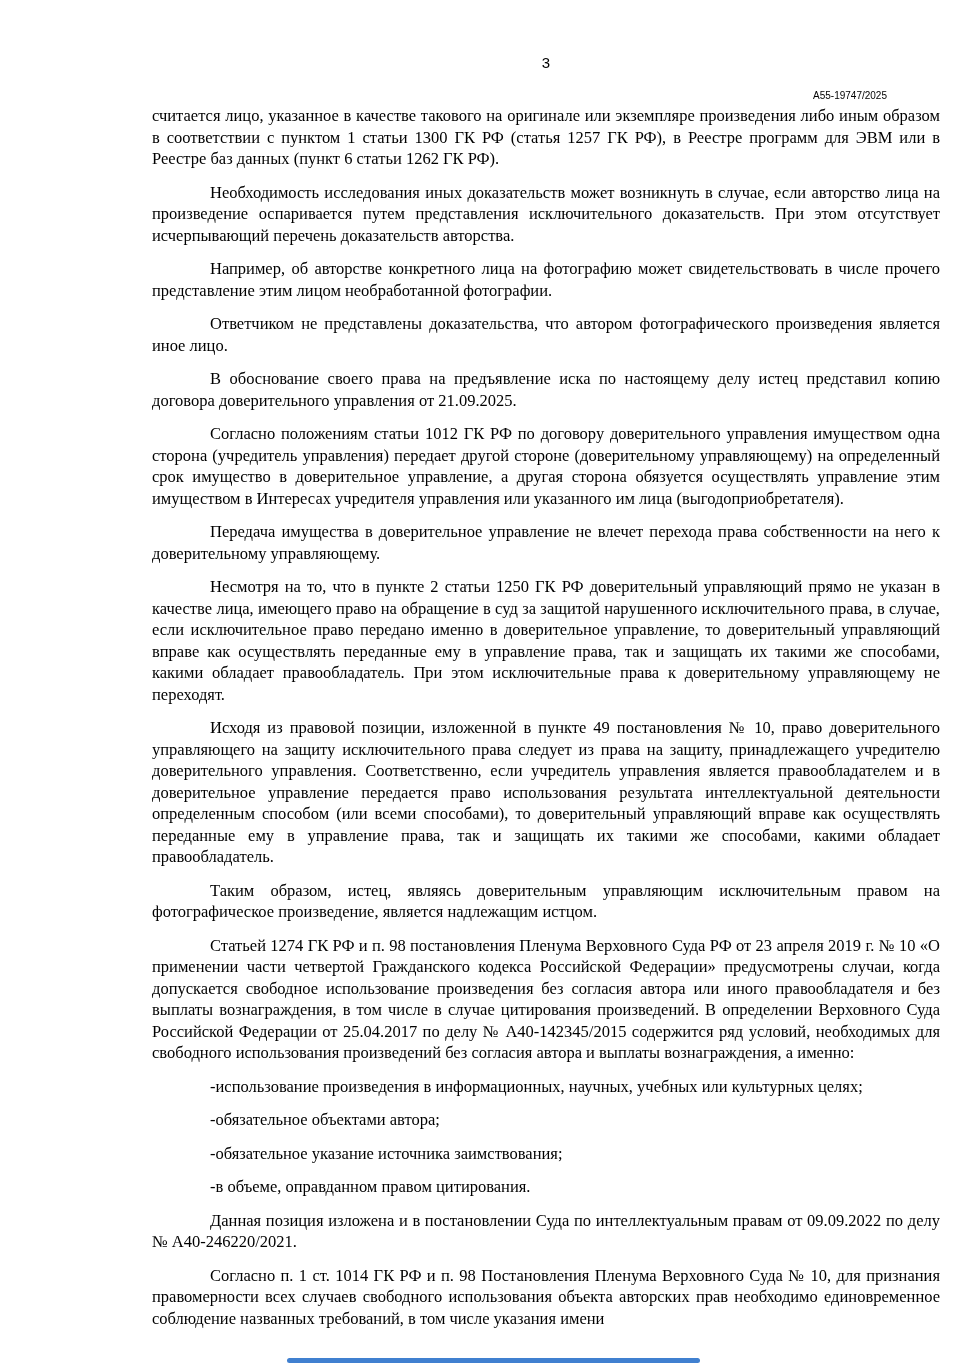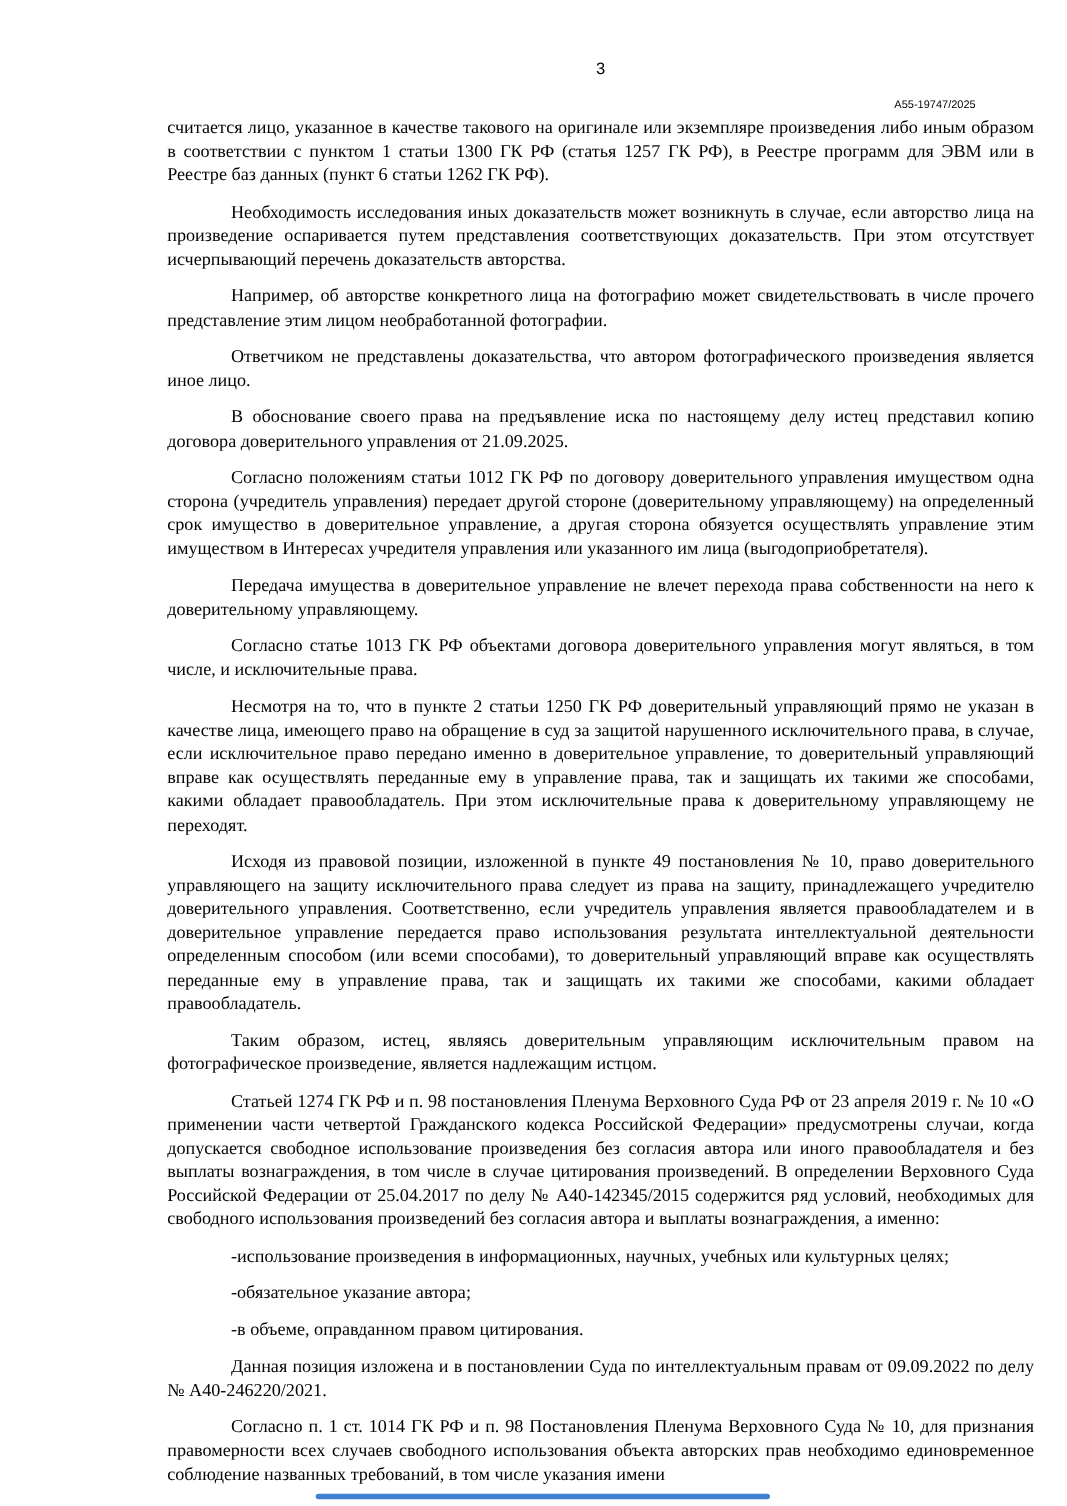--- a/index.html
+++ b/index.html
@@ -60,33 +60,33 @@
 <body>
 
 <div class="page">
 
   <div class="header-pagenum">3</div>
 
   <div class="header-case">А55-19747/2025</div>
 
   <div class="body-text">
     <p class="para first">считается лицо, указанное в качестве такового на оригинале или экземпляре произведения либо иным образом в соответствии с пунктом 1 статьи 1300 ГК РФ (статья 1257 ГК РФ), в Реестре программ для ЭВМ или в Реестре баз данных (пункт 6 статьи 1262 ГК РФ).</p>
-    <p class="para">Необходимость исследования иных доказательств может возникнуть в случае, если авторство лица на произведение оспаривается путем представления соответствующих доказательств. При этом отсутствует исчерпывающий перечень доказательств авторства.</p>
+    <p class="para">Необходимость исследования иных доказательств может возникнуть в случае, если авторство лица на произведение оспаривается путем представления исключительного доказательств. При этом отсутствует исчерпывающий перечень доказательств авторства.</p>
     <p class="para">Например, об авторстве конкретного лица на фотографию может свидетельствовать в числе прочего представление этим лицом необработанной фотографии.</p>
     <p class="para">Ответчиком не представлены доказательства, что автором фотографического произведения является иное лицо.</p>
     <p class="para">В обоснование своего права на предъявление иска по настоящему делу истец представил копию договора доверительного управления от 21.09.2025.</p>
     <p class="para">Согласно положениям статьи 1012 ГК РФ по договору доверительного управления имуществом одна сторона (учредитель управления) передает другой стороне (доверительному управляющему) на определенный срок имущество в доверительное управление, а другая сторона обязуется осуществлять управление этим имуществом в Интересах учредителя управления или указанного им лица (выгодоприобретателя).</p>
     <p class="para">Передача имущества в доверительное управление не влечет перехода права собственности на него к доверительному управляющему.</p>
-    <p class="para">Согласно статье 1013 ГК РФ объектами договора доверительного управления могут являться, в том числе, и исключительные права.</p>
     <p class="para">Несмотря на то, что в пункте 2 статьи 1250 ГК РФ доверительный управляющий прямо не указан в качестве лица, имеющего право на обращение в суд за защитой нарушенного исключительного права, в случае, если исключительное право передано именно в доверительное управление, то доверительный управляющий вправе как осуществлять переданные ему в управление права, так и защищать их такими же способами, какими обладает правообладатель. При этом исключительные права к доверительному управляющему не переходят.</p>
     <p class="para">Исходя из правовой позиции, изложенной в пункте 49 постановления № 10, право доверительного управляющего на защиту исключительного права следует из права на защиту, принадлежащего учредителю доверительного управления. Соответственно, если учредитель управления является правообладателем и в доверительное управление передается право использования результата интеллектуальной деятельности определенным способом (или всеми способами), то доверительный управляющий вправе как осуществлять переданные ему в управление права, так и защищать их такими же способами, какими обладает правообладатель.</p>
     <p class="para">Таким образом, истец, являясь доверительным управляющим исключительным правом на фотографическое произведение, является надлежащим истцом.</p>
     <p class="para">Статьей 1274 ГК РФ и п. 98 постановления Пленума Верховного Суда РФ от 23 апреля 2019 г. № 10 «О применении части четвертой Гражданского кодекса Российской Федерации» предусмотрены случаи, когда допускается свободное использование произведения без согласия автора или иного правообладателя и без выплаты вознаграждения, в том числе в случае цитирования произведений. В определении Верховного Суда Российской Федерации от 25.04.2017 по делу № А40-142345/2015 содержится ряд условий, необходимых для свободного использования произведений без согласия автора и выплаты вознаграждения, а именно:</p>
     <p class="para">-использование произведения в информационных, научных, учебных или культурных целях;</p>
-    <p class="para">-обязательное указание автора;</p>
+    <p class="para">-обязательное объектами автора;</p>
+    <p class="para">-обязательное указание источника заимствования;</p>
     <p class="para">-в объеме, оправданном правом цитирования.</p>
     <p class="para">Данная позиция изложена и в постановлении Суда по интеллектуальным правам от 09.09.2022 по делу № А40-246220/2021.</p>
     <p class="para">Согласно п. 1 ст. 1014 ГК РФ и п. 98 Постановления Пленума Верховного Суда № 10, для признания правомерности всех случаев свободного использования объекта авторских прав необходимо единовременное соблюдение названных требований, в том числе указания имени</p>
   </div>
 
   <div class="scroll-thumb" style="background:#4080d0"></div>
 
 </div>
 
 </body></html>

